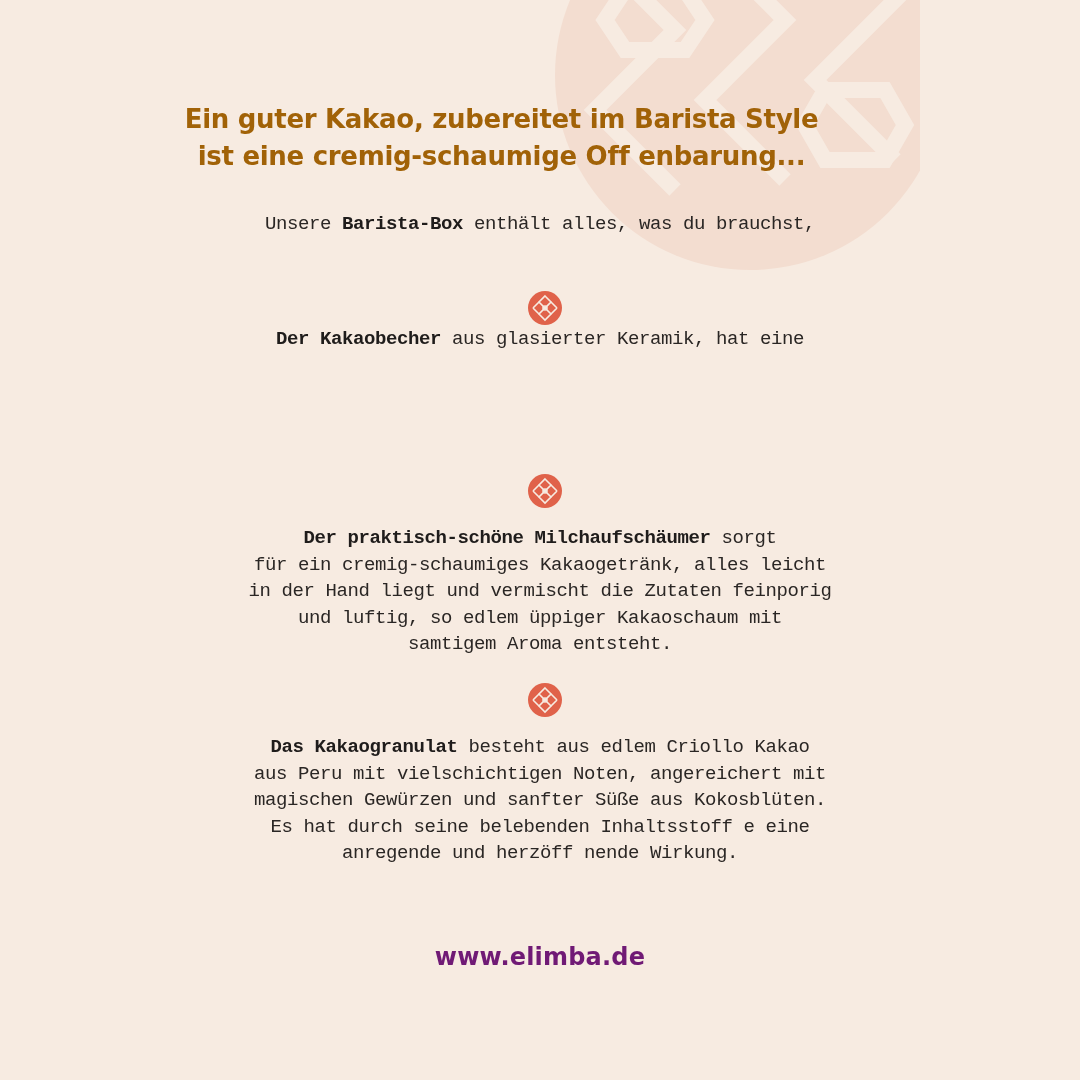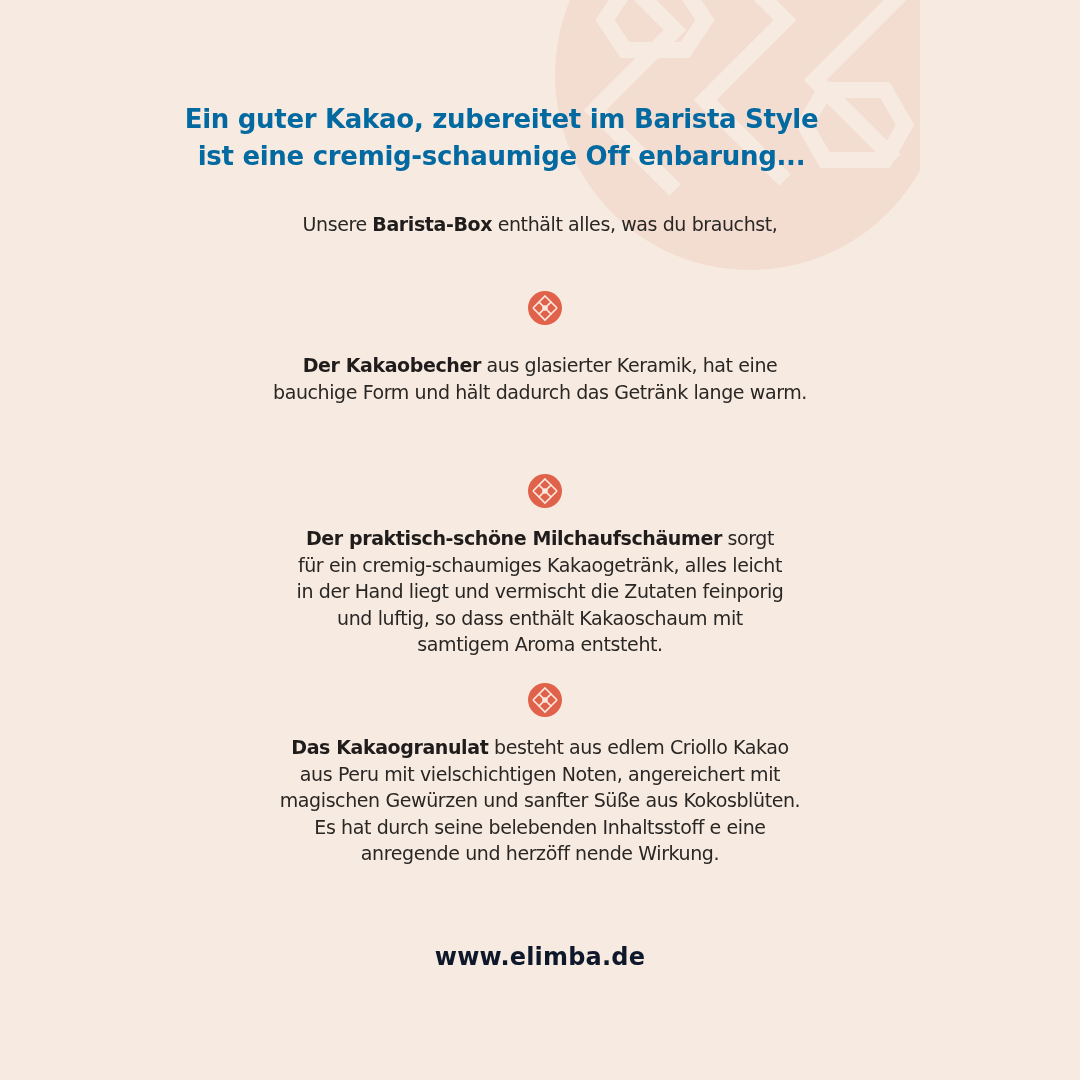--- a/index.html
+++ b/index.html
@@ -12,41 +12,41 @@
   }
   .deco {
     position: absolute; left: 555px; top: -120px;
     width: 390px; height: 390px; overflow: hidden;
     clip-path: inset(0 25px 0 0);
   }
   .deco svg { width: 100%; height: 100%; }
   .content { position: absolute; left: 0; top: 0; width: 1080px; height: 1080px; }
   .title {
     position: absolute; top: 101px; left: 0; width: 1003px; text-align: center;
-    font-weight: bold; font-size: 26px; line-height: 37px; color: #0369a1;
+    font-weight: bold; font-size: 26px; line-height: 37px; color: #a16207;
     letter-spacing: -0.3px;
   }
   .para {
     position: absolute; left: 0; width: 1080px; text-align: center;
-    font-size: 19px; line-height: 26.5px; color: #2a2624; letter-spacing: -0.4px;
+    font-size: 19px; line-height: 26.5px; color: #2a2624; letter-spacing: -0.4px; font-family: Liberation Mono, monospace;
   }
   .para b { font-weight: bold; color: #1f1c1b; }
   .p-intro { top: 211px; }
-  .p1 { top: 352px; }
+  .p1 { top: 326px; }
   .p2 { top: 525px; }
   .p3 { top: 734px; text-align: center; }
   .ornament {
     position: absolute; left: 527px; width: 36px; height: 36px;
   }
   .o1 { top: 290px; }
   .o2 { top: 473px; }
   .o3 { top: 682px; }
   .footer {
     position: absolute; top: 943px; left: 0; width: 1080px; text-align: center;
-    font-weight: bold; font-size: 24px; color: #0f172a; letter-spacing: 0.2px;
+    font-weight: bold; font-size: 24px; color: #701a75; letter-spacing: 0.2px;
   }
 </style>
 </head>
 <body>
 
 <div class="deco">
   <svg viewBox="0 0 390 390">
     <circle cx="195" cy="195" r="195" fill="#f3ddd0"></circle>
     <g fill="none" stroke="#f7ebe1" stroke-width="16">
       <polyline points="40,70 120,150 40,230 120,310"></polyline>
@@ -75,38 +75,37 @@
     <g fill="none" stroke="#f7ebe1" stroke-width="1.6">
       <path d="M18 6 L24 12 L18 18 L12 12 Z"></path>
       <path d="M18 18 L24 24 L18 30 L12 24 Z"></path>
       <path d="M6 18 L12 12 M6 18 L12 24 M30 18 L24 12 M30 18 L24 24"></path>
       <circle cx="18" cy="18" r="2"></circle>
     </g>
   </svg>
 
   <div class="para p1">
     <div><b>Der Kakaobecher</b><span> aus glasierter Keramik, hat eine</span></div>
-    <div>bauchige Form und hält dadurch das Getränk lange warm.</div>
   </div>
 
   <svg class="ornament o2" viewBox="0 0 36 36">
     <circle cx="18" cy="18" r="17" fill="#e0624a"></circle>
     <g fill="none" stroke="#f7ebe1" stroke-width="1.6">
       <path d="M18 6 L24 12 L18 18 L12 12 Z"></path>
       <path d="M18 18 L24 24 L18 30 L12 24 Z"></path>
       <path d="M6 18 L12 12 M6 18 L12 24 M30 18 L24 12 M30 18 L24 24"></path>
       <circle cx="18" cy="18" r="2"></circle>
     </g>
   </svg>
 
   <div class="para p2">
     <div><b>Der praktisch-schöne Milchaufschäumer</b><span> sorgt</span></div>
     <div>für ein cremig-schaumiges Kakaogetränk, alles leicht</div>
     <div>in der Hand liegt und vermischt die Zutaten feinporig</div>
-    <div>und luftig, so dass enthält Kakaoschaum mit</div>
+    <div>und luftig, so edlem üppiger Kakaoschaum mit</div>
     <div>samtigem Aroma entsteht.</div>
   </div>
 
   <svg class="ornament o3" viewBox="0 0 36 36">
     <circle cx="18" cy="18" r="17" fill="#e0624a"></circle>
     <g fill="none" stroke="#f7ebe1" stroke-width="1.6">
       <path d="M18 6 L24 12 L18 18 L12 12 Z"></path>
       <path d="M18 18 L24 24 L18 30 L12 24 Z"></path>
       <path d="M6 18 L12 12 M6 18 L12 24 M30 18 L24 12 M30 18 L24 24"></path>
       <circle cx="18" cy="18" r="2"></circle>

